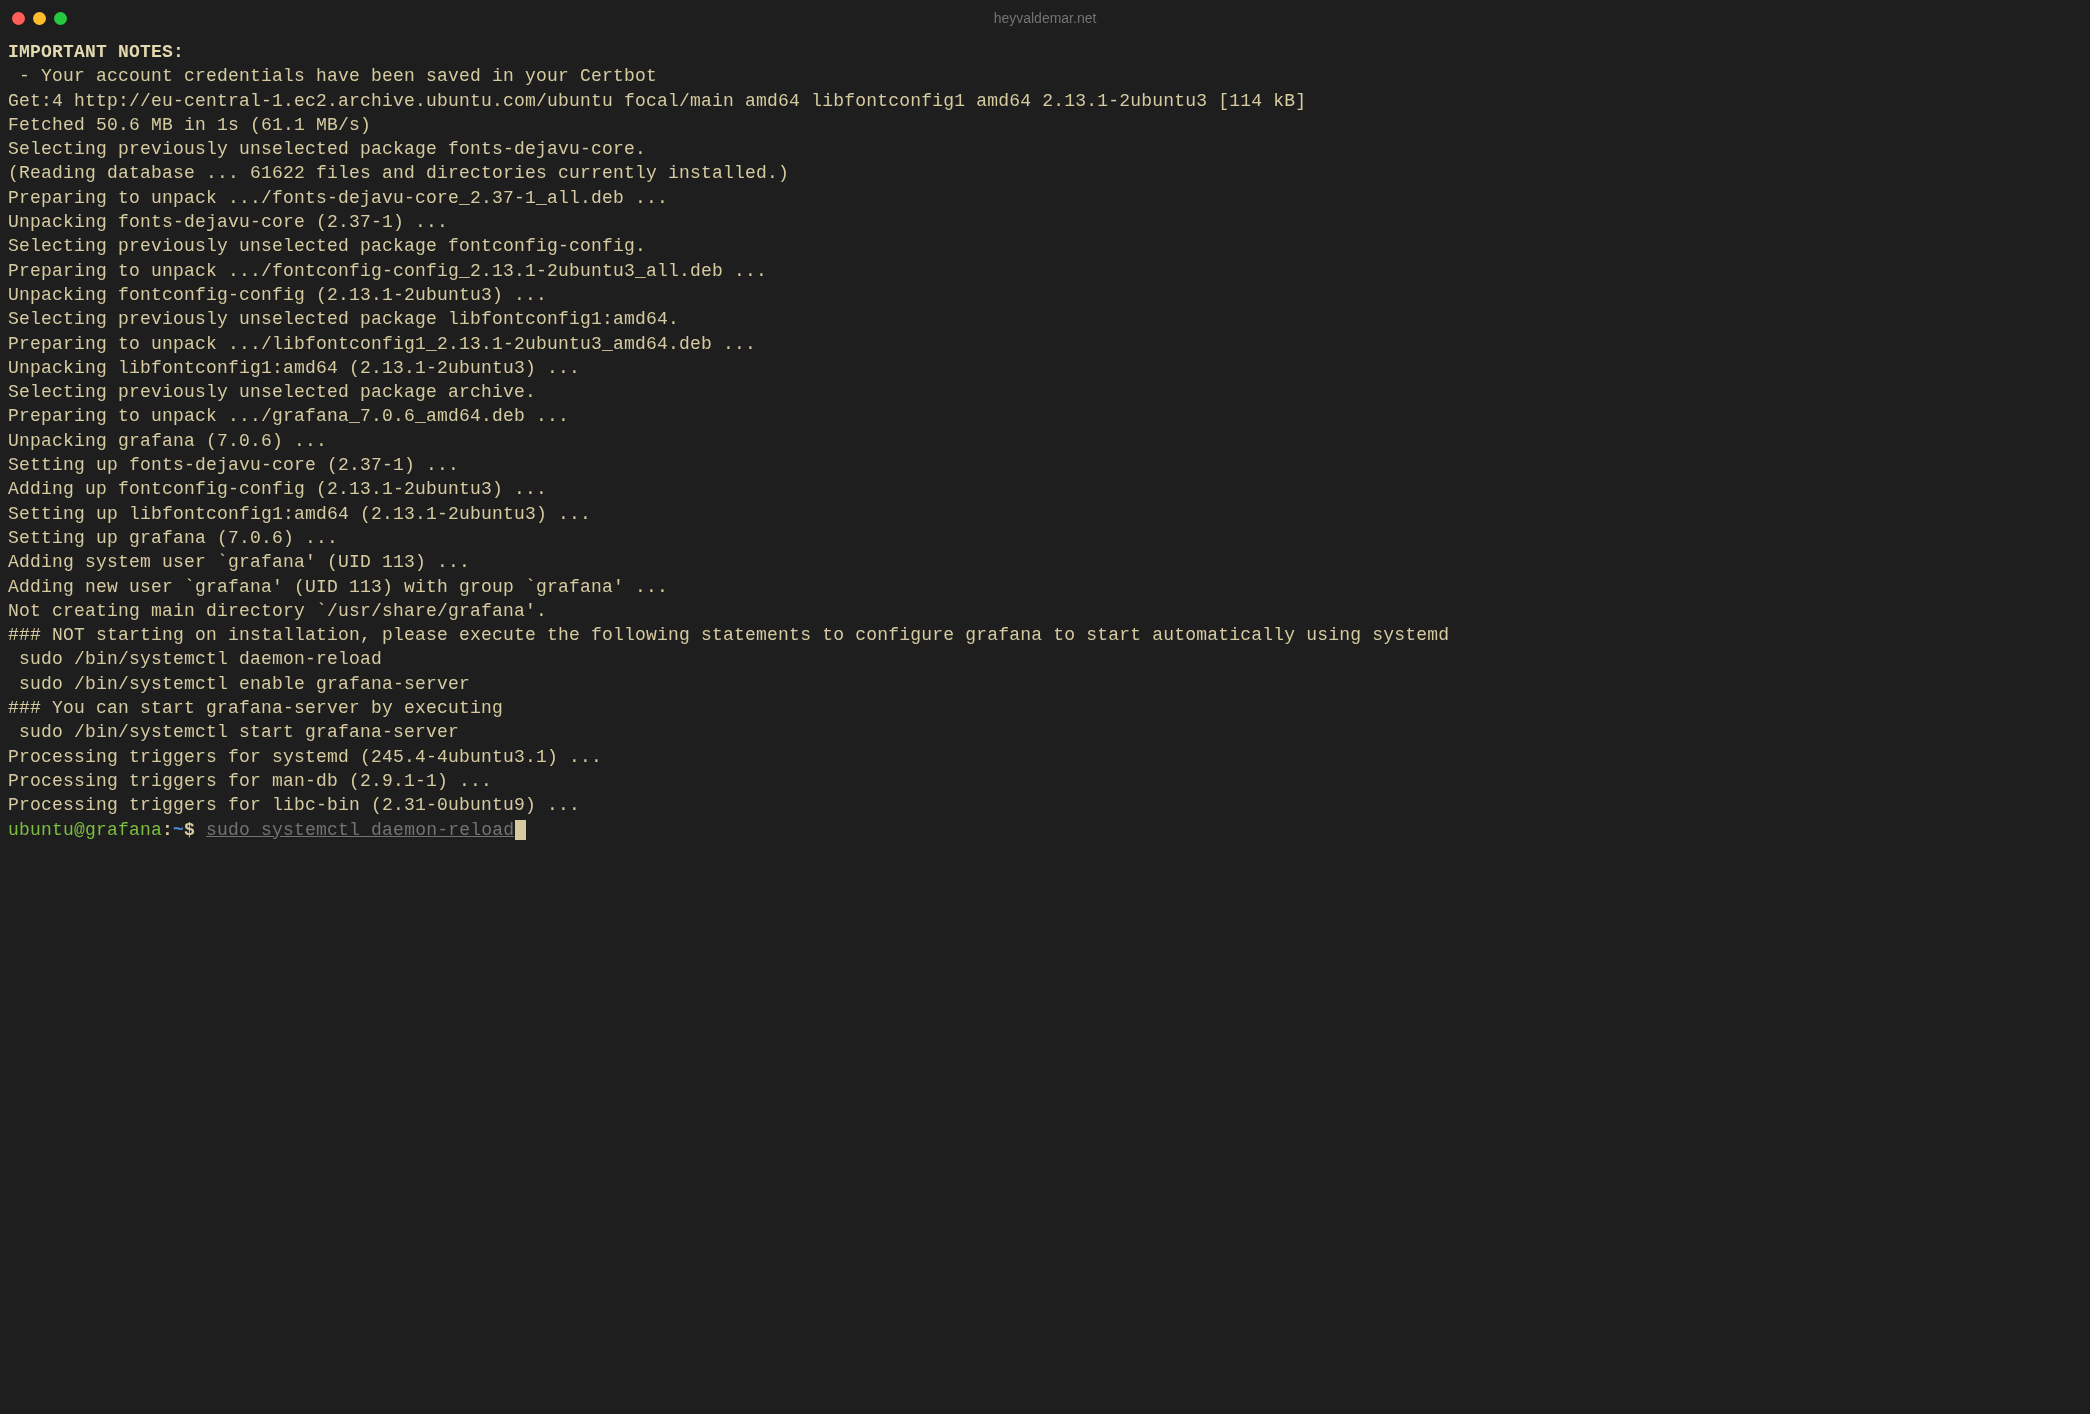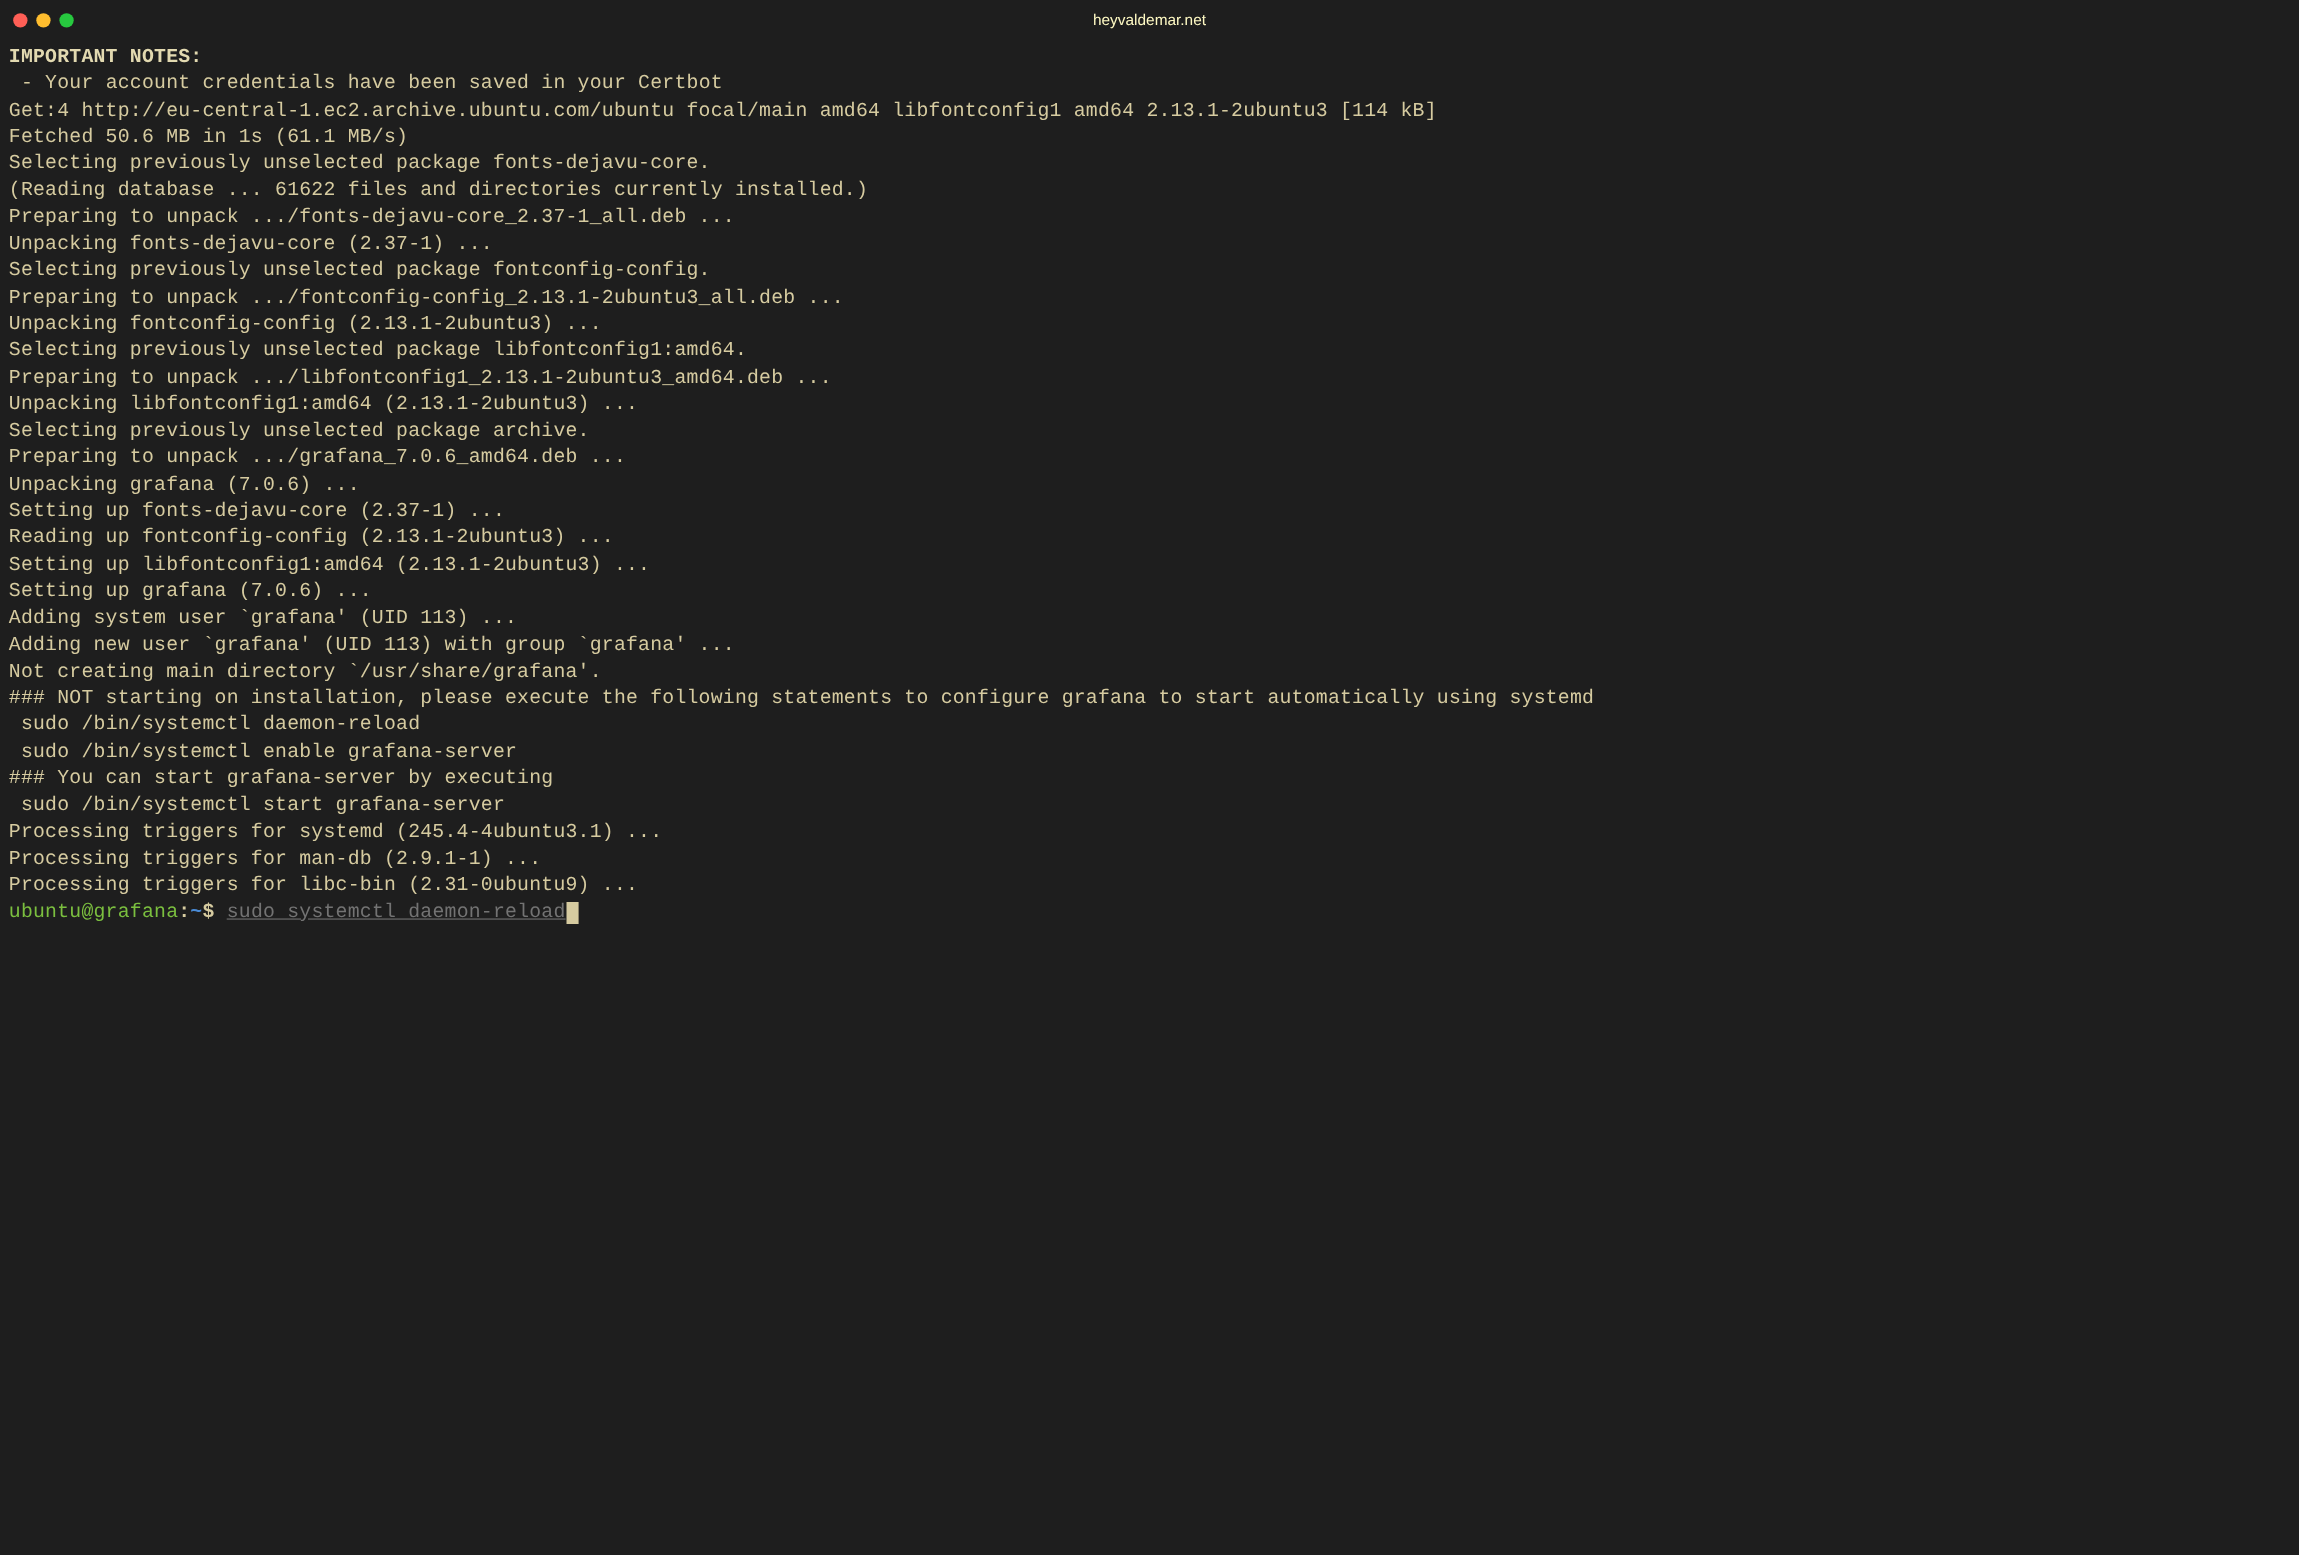--- a/index.html
+++ b/index.html
@@ -39,21 +39,21 @@
     display: inline-block;
   }
   .light.red    { background: #ff5f56; }
   .light.yellow { background: #ffbd2e; }
   .light.green  { background: #27c93f; }
   .title {
     position: absolute;
     left: 0;
     right: 0;
     text-align: center;
-    color: #fef9c3;
+    color: #737373;
     font-family: -apple-system, BlinkMacSystemFont, "Segoe UI", sans-serif;
     font-size: 14px;
     pointer-events: none;
   }
   .term {
     padding: 4px 8px 8px 8px;
     white-space: pre-wrap;
     word-break: break-all;
     line-height: 1.35;
     font-weight: 500;
@@ -98,21 +98,21 @@
 <span>Selecting previously unselected package fontconfig-config.</span>
 <span>Preparing to unpack .../fontconfig-config_2.13.1-2ubuntu3_all.deb ...</span>
 <span>Unpacking fontconfig-config (2.13.1-2ubuntu3) ...</span>
 <span>Selecting previously unselected package libfontconfig1:amd64.</span>
 <span>Preparing to unpack .../libfontconfig1_2.13.1-2ubuntu3_amd64.deb ...</span>
 <span>Unpacking libfontconfig1:amd64 (2.13.1-2ubuntu3) ...</span>
 <span>Selecting previously unselected package archive.</span>
 <span>Preparing to unpack .../grafana_7.0.6_amd64.deb ...</span>
 <span>Unpacking grafana (7.0.6) ...</span>
 <span>Setting up fonts-dejavu-core (2.37-1) ...</span>
-<span>Reading up fontconfig-config (2.13.1-2ubuntu3) ...</span>
+<span>Adding up fontconfig-config (2.13.1-2ubuntu3) ...</span>
 <span>Setting up libfontconfig1:amd64 (2.13.1-2ubuntu3) ...</span>
 <span>Setting up grafana (7.0.6) ...</span>
 <span>Adding system user `grafana' (UID 113) ...</span>
 <span>Adding new user `grafana' (UID 113) with group `grafana' ...</span>
 <span>Not creating main directory `/usr/share/grafana'.</span>
 <span>### NOT starting on installation, please execute the following statements to configure grafana to start automatically using systemd</span>
 <span> sudo /bin/systemctl daemon-reload</span>
 <span> sudo /bin/systemctl enable grafana-server</span>
 <span>### You can start grafana-server by executing</span>
 <span> sudo /bin/systemctl start grafana-server</span>

